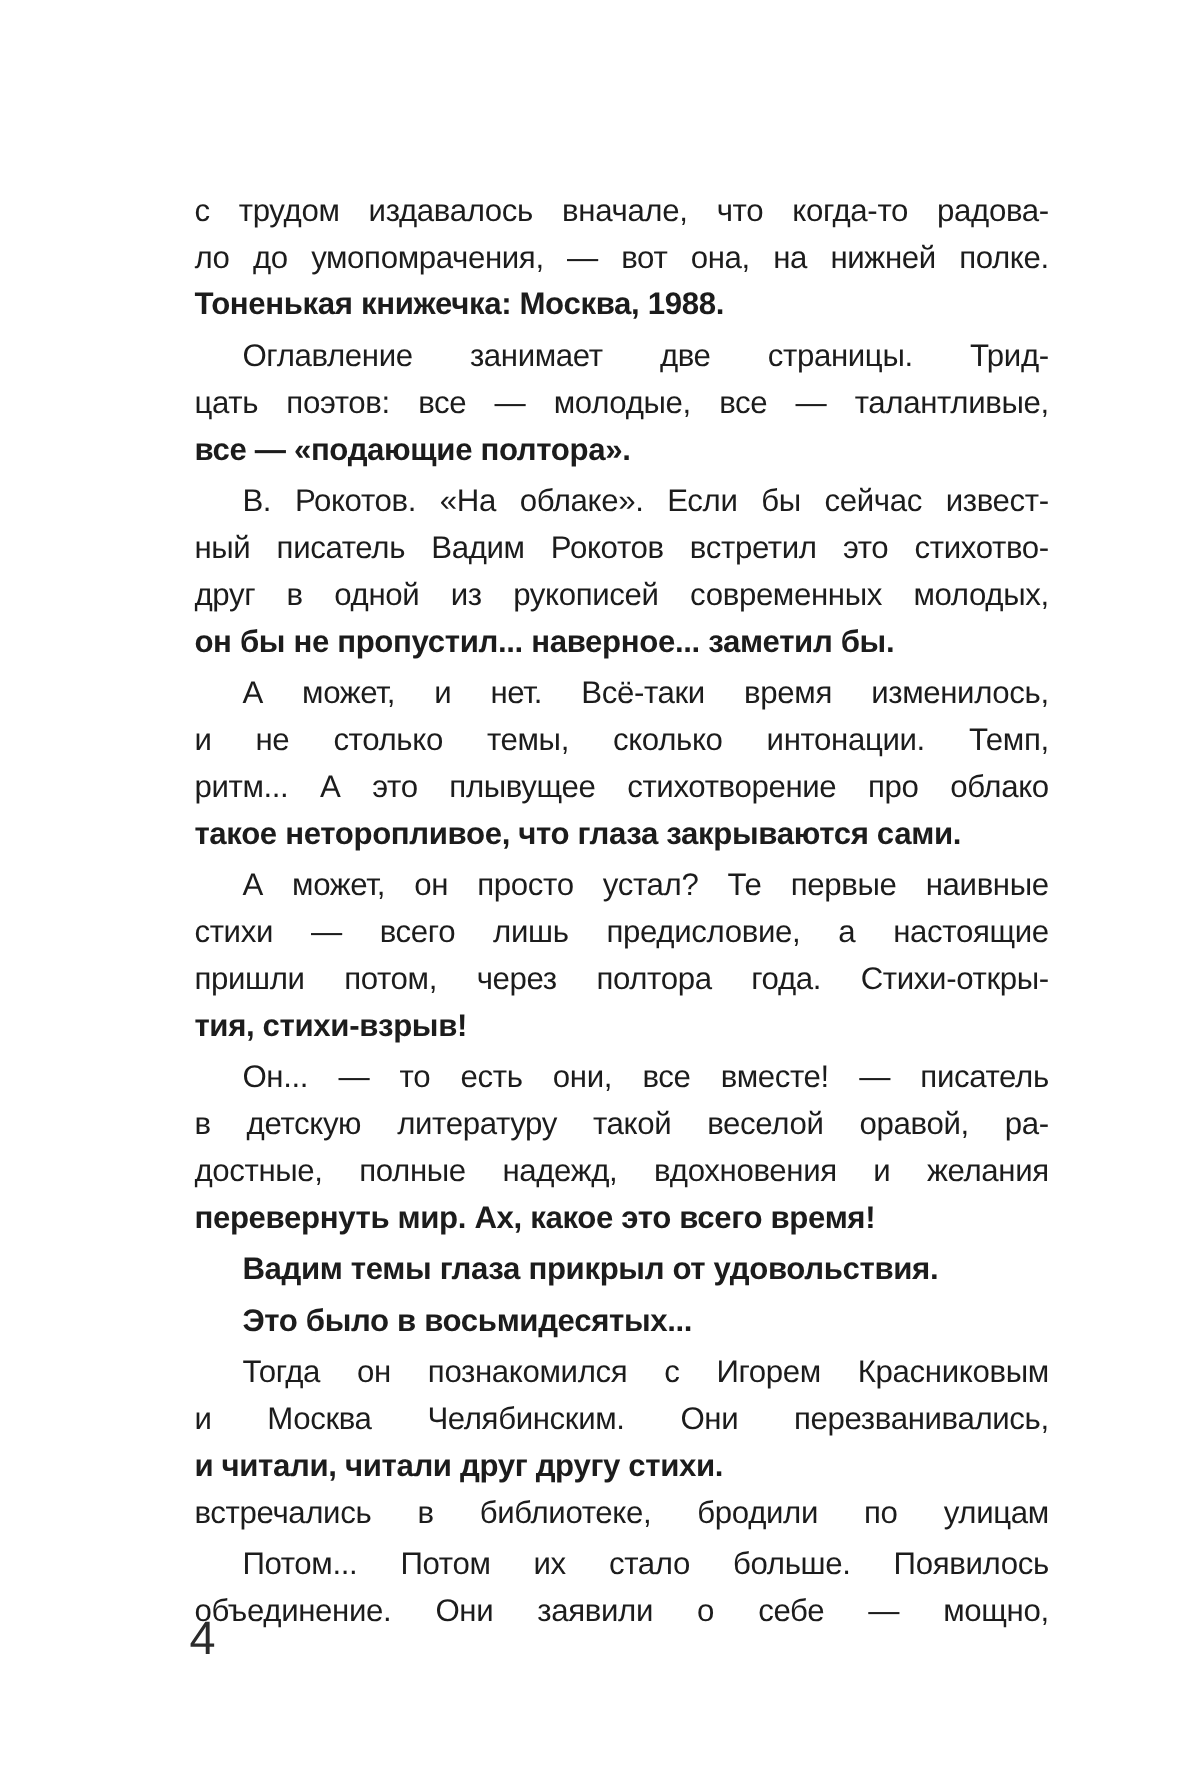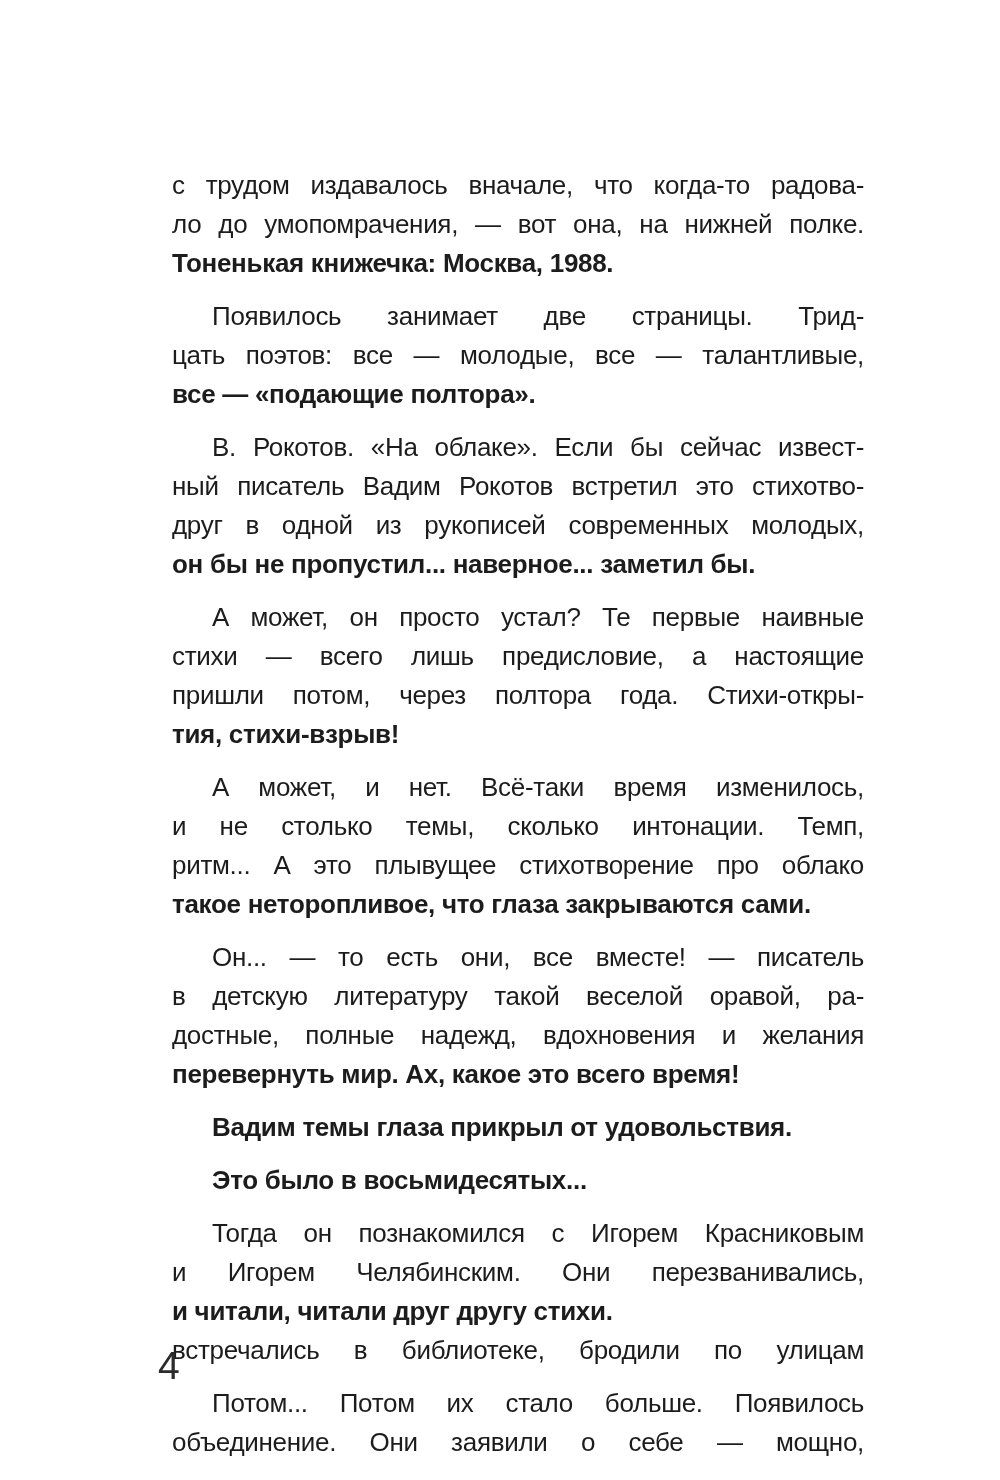--- a/index.html
+++ b/index.html
@@ -18,21 +18,21 @@
   .text-block {
     position: absolute;
     left: 158px;
     top: 152px;
     width: 720px;
     color: var(--text-color, #1c1c1c);
     font-size: 26px;
     line-height: 39px;
     letter-spacing: -0.3px;
   }
-  .para { margin: 14px; padding: 0; }
+  .para { margin: 4px; padding: 0; }
   .line {
     text-align: justify;
     text-align-last: justify;
     white-space: normal;
     overflow: hidden;
     height: 39px;
   }
   .line.last {
     text-align-last: left;
     font-weight: bold;
@@ -54,57 +54,57 @@
 <body>
 
 <div class="book-page">
   <div class="text-block">
       <div class="para">
         <div class="line">с трудом издавалось вначале, что когда-то радова-</div>
         <div class="line">ло до умопомрачения, — вот она, на нижней полке.</div>
         <div class="line last">Тоненькая книжечка: Москва, 1988.</div>
       </div>
       <div class="para indent">
-        <div class="line">Появилось занимает две страницы. Трид-</div>
+        <div class="line">Оглавление занимает две страницы. Трид-</div>
         <div class="line">цать поэтов: все — молодые, все — талантливые,</div>
         <div class="line last">все — «подающие полтора».</div>
       </div>
       <div class="para indent">
         <div class="line">В. Рокотов. «На облаке». Если бы сейчас извест-</div>
         <div class="line">ный писатель Вадим Рокотов встретил это стихотво-</div>
         <div class="line">друг в одной из рукописей современных молодых,</div>
         <div class="line last">он бы не пропустил... наверное... заметил бы.</div>
       </div>
       <div class="para indent">
+        <div class="line">А может, и нет. Всё-таки время изменилось,</div>
+        <div class="line">и не столько темы, сколько интонации. Темп,</div>
+        <div class="line">ритм... А это плывущее стихотворение про облако</div>
+        <div class="line last">такое неторопливое, что глаза закрываются сами.</div>
+      </div>
+      <div class="para indent">
         <div class="line">А может, он просто устал? Те первые наивные</div>
         <div class="line">стихи — всего лишь предисловие, а настоящие</div>
         <div class="line">пришли потом, через полтора года. Стихи-откры-</div>
         <div class="line last">тия, стихи-взрыв!</div>
-      </div>
-      <div class="para indent">
-        <div class="line">А может, и нет. Всё-таки время изменилось,</div>
-        <div class="line">и не столько темы, сколько интонации. Темп,</div>
-        <div class="line">ритм... А это плывущее стихотворение про облако</div>
-        <div class="line last">такое неторопливое, что глаза закрываются сами.</div>
       </div>
       <div class="para indent">
         <div class="line">Он... — то есть они, все вместе! — писатель</div>
         <div class="line">в детскую литературу такой веселой оравой, ра-</div>
         <div class="line">достные, полные надежд, вдохновения и желания</div>
         <div class="line last">перевернуть мир. Ах, какое это всего время!</div>
       </div>
       <div class="para indent">
         <div class="line last">Вадим темы глаза прикрыл от удовольствия.</div>
       </div>
       <div class="para indent">
         <div class="line last">Это было в восьмидесятых...</div>
       </div>
       <div class="para indent">
         <div class="line">Тогда он познакомился с Игорем Красниковым</div>
-        <div class="line">и Игорем Челябинским. Они перезванивались,</div>
+        <div class="line">и Москва Челябинским. Они перезванивались,</div>
         <div class="line last">и читали, читали друг другу стихи.</div>
         <div class="line">встречались в библиотеке, бродили по улицам</div>
       </div>
       <div class="para indent">
         <div class="line">Потом... Потом их стало больше. Появилось</div>
         <div class="line">объединение. Они заявили о себе — мощно,</div>
       </div>
     </div>
   <div class="page-number">4</div>
 </div>

